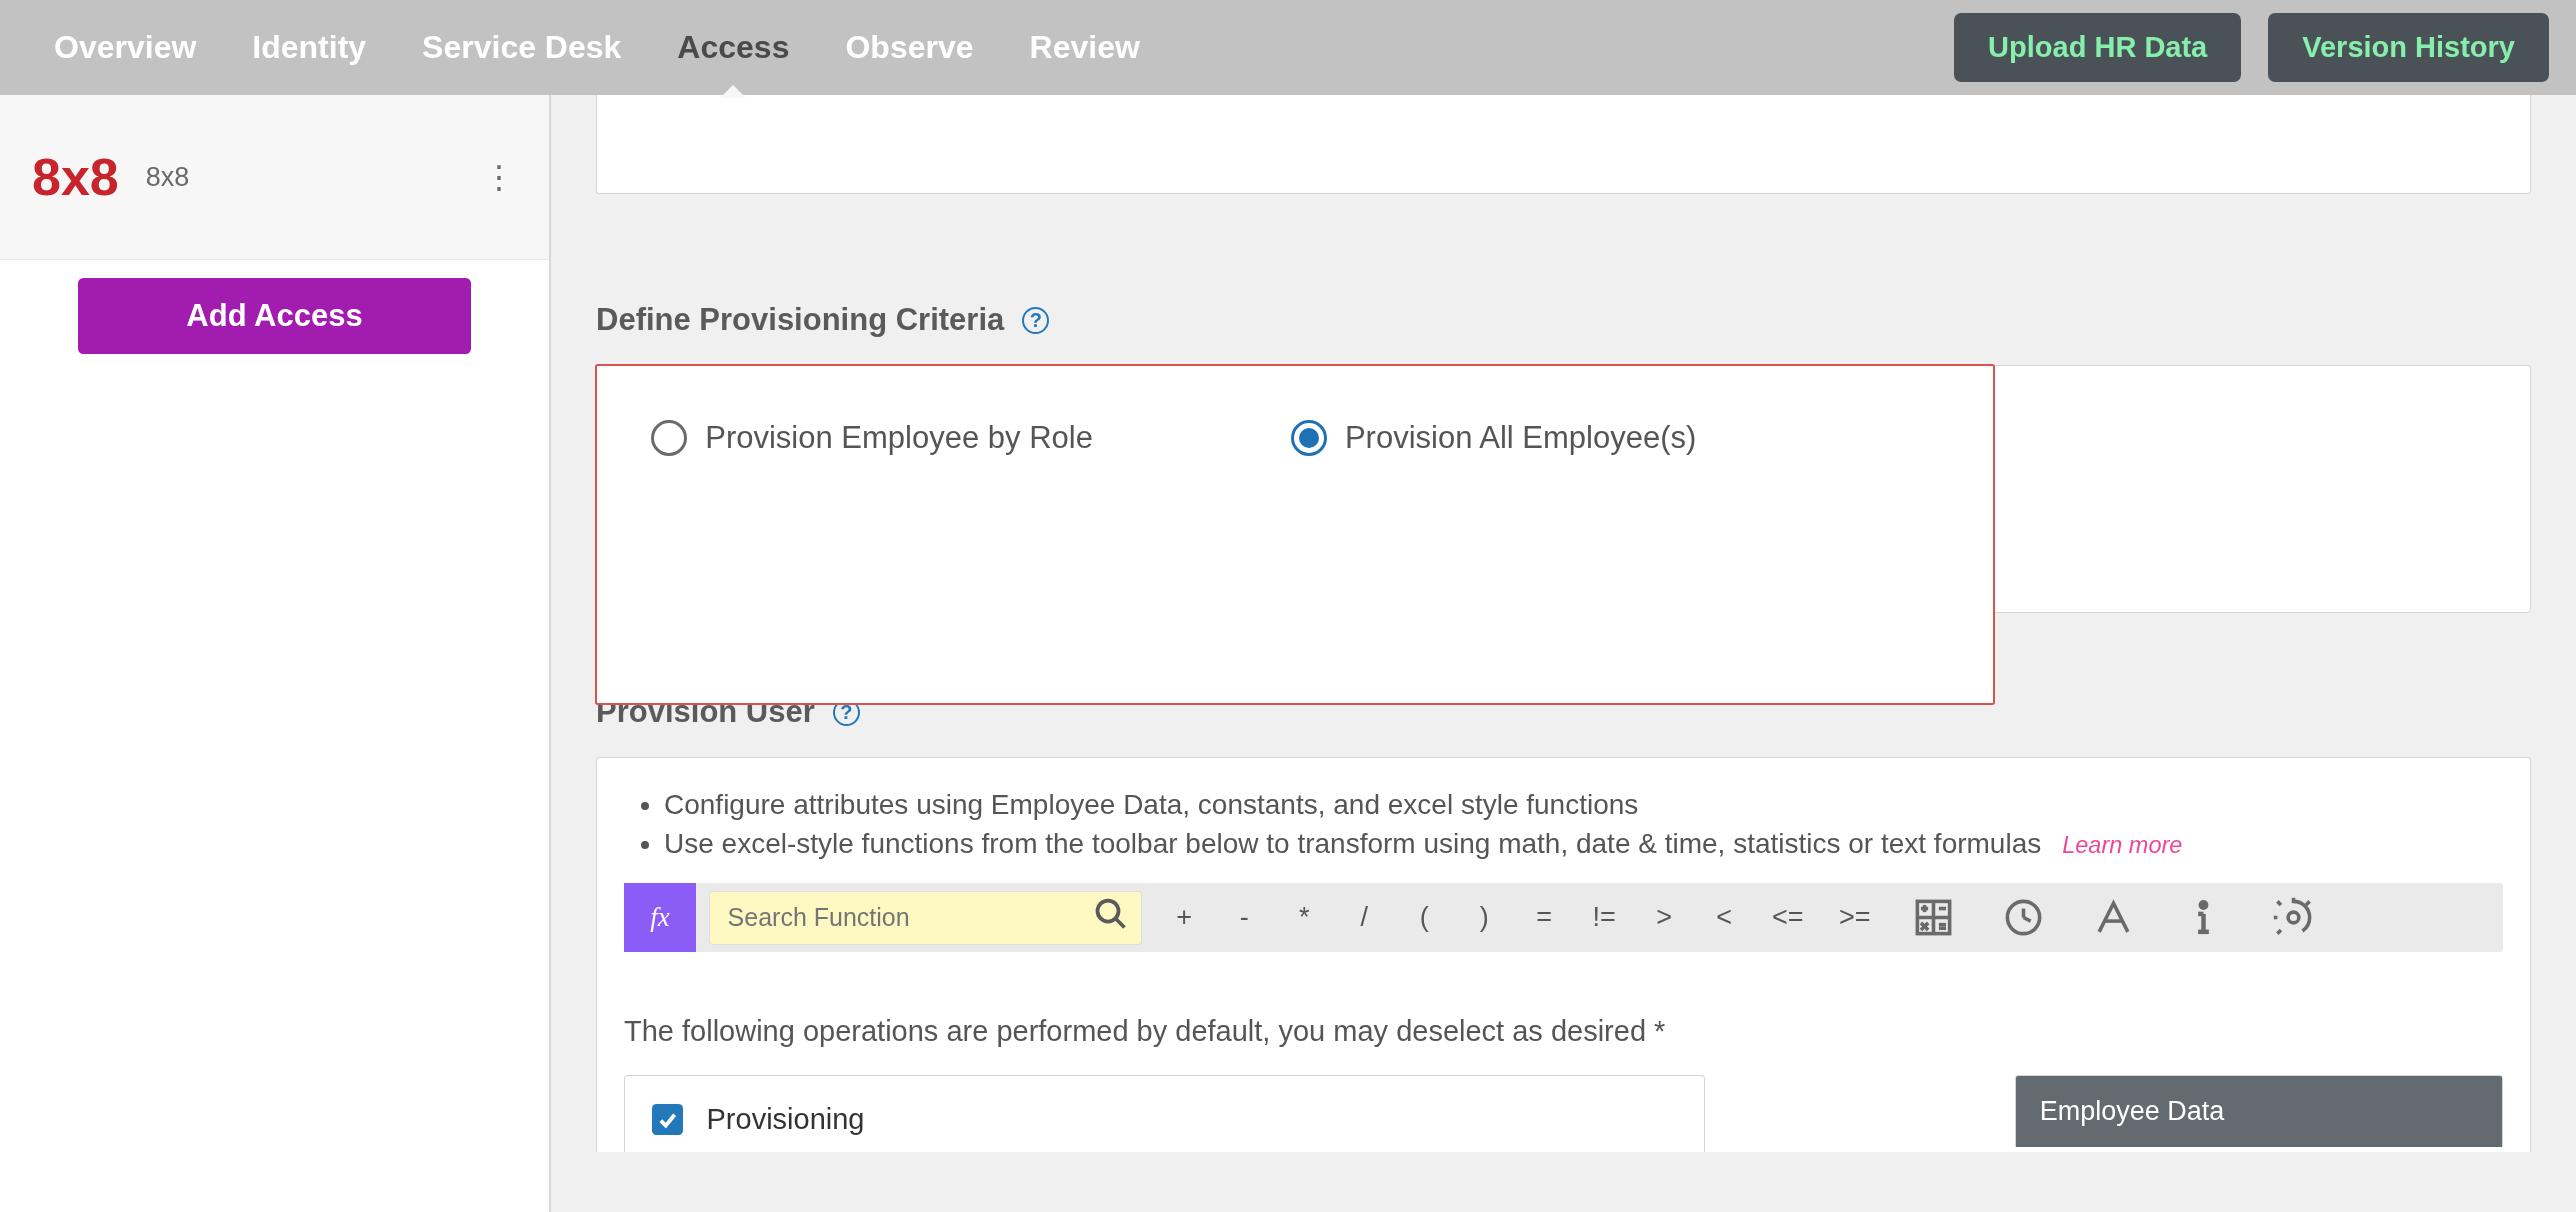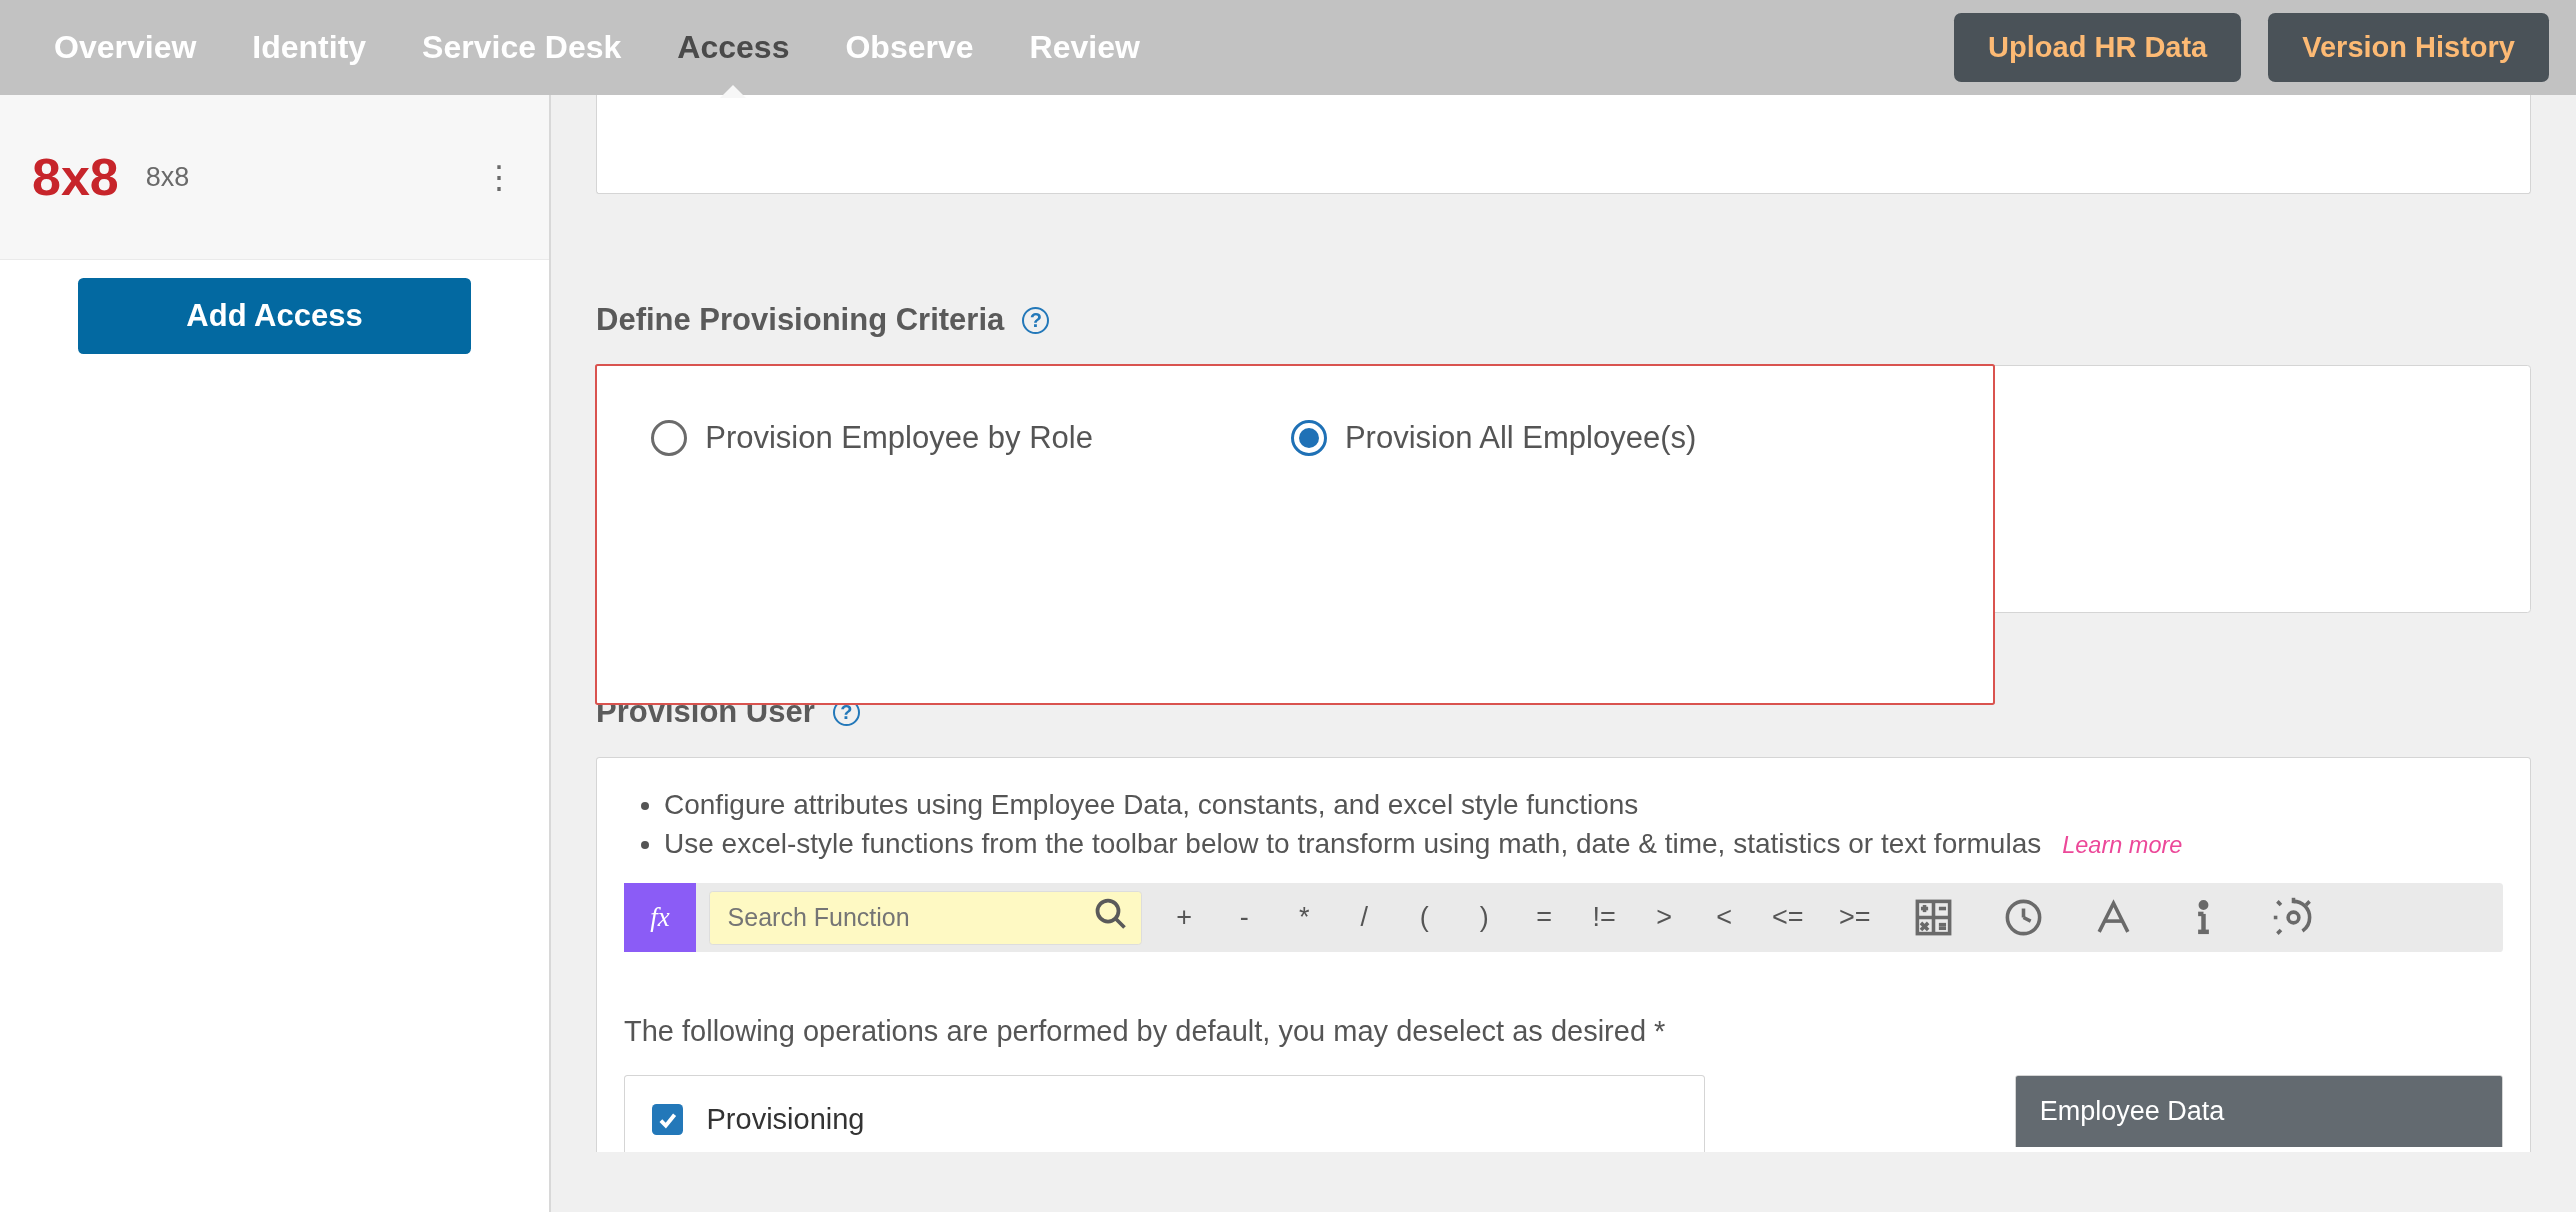--- a/index.html
+++ b/index.html
@@ -35,21 +35,21 @@
   bottom: -32px;
   left: 50%;
   transform: translateX(-50%);
   border-left: 13.5px solid transparent;
   border-right: 13.5px solid transparent;
   border-bottom: 13.5px solid #f7f7f7;
 }
 .top-buttons { display: flex; gap: 27px; }
 .top-btn {
   background: #4a5258;
-  color: #fdba74;
+  color: #86efac;
   border: none;
   border-radius: 7.2px;
   padding: 18px 34px;
   font-size: 29px;
   font-weight: 600;
   cursor: pointer;
 }
 .page { display: flex; height: calc(100% - 95px); }
 .sidebar {
   width: 551px;
@@ -76,21 +76,21 @@
 .app-name { color: #6a6a6a; font-size: 27px; }
 .more-icon {
   color: #6a6a6a;
   font-size: 32px;
   cursor: pointer;
   width: 36px;
   text-align: center;
 }
 .add-access-wrap { padding: 18px 78px; }
 .add-access-btn {
-  background: #0369a1;
+  background: #a21caf;
   color: #ffffff;
   border: none;
   border-radius: 5.4px;
   width: 100%;
   padding: 20px 0;
   font-size: 31px;
   font-weight: 600;
   cursor: pointer;
 }
 .main {

